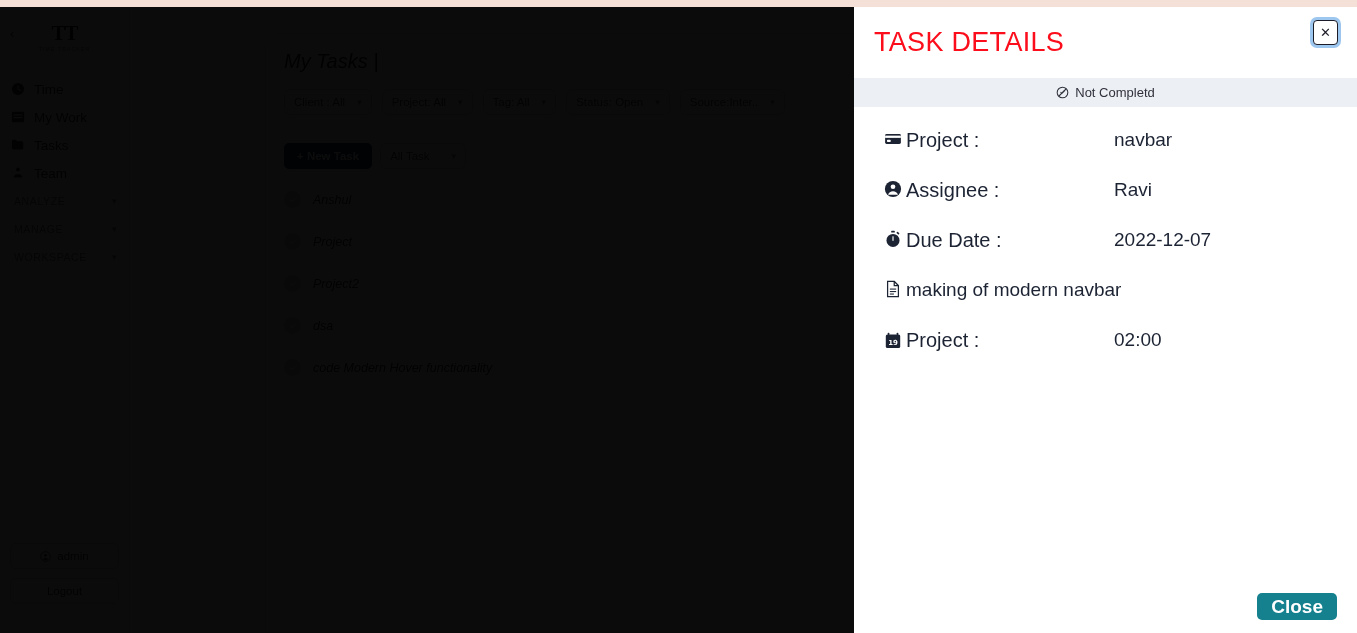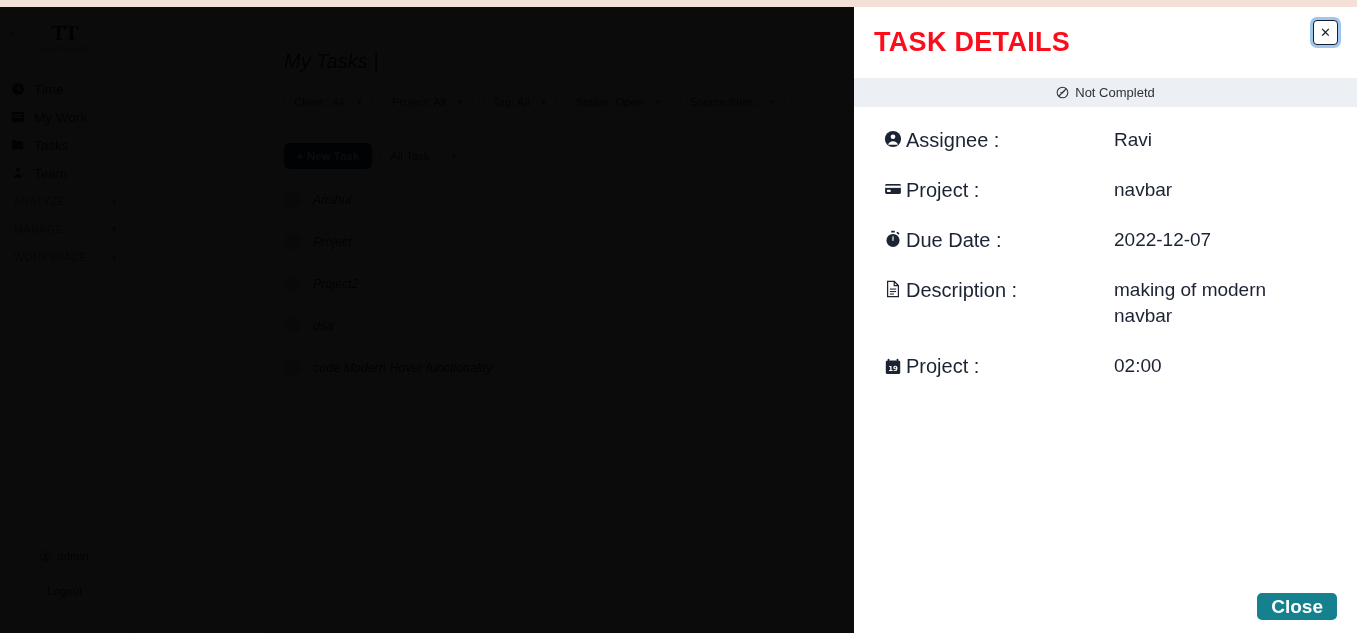--- a/index.html
+++ b/index.html
@@ -146,21 +146,21 @@
   .modal {
     position: absolute; top: 7px; left: 854px;
     width: 503px; height: 626px;
     background: #ffffff;
   }
   .modal-header {
     position: relative; height: 71px;
     display: flex; align-items: center;
   }
   .modal-title {
-    font-size: 27px; font-weight: 700;
+    font-size: 27px; font-weight: 400;
     color: #fc0d1b; letter-spacing: .3px;
     margin-left: 20px;
   }
   .modal-close {
     position: absolute; right: 19px; top: 13px;
     width: 25px; height: 25px;
     border: 1px solid #1c1c28; border-radius: 4px;
     background: #ffffff;
     display: flex; align-items: center; justify-content: center;
     font-size: 13px; color: #1c1c28; line-height: 1;
@@ -389,43 +389,43 @@
       <span>
         <svg viewBox="0 0 16 16">
             <path d="M8 .8a7.2 7.2 0 100 14.4A7.2 7.2 0 008 .8zm0 1.3c1.3 0 2.6.45 3.6 1.2L3.3 11.6A5.9 5.9 0 018 2.1zm0 11.8c-1.3 0-2.6-.45-3.6-1.2l8.3-8.3A5.9 5.9 0 018 13.9z"></path>
             <path d="M7.1 9.9L5.2 8l.85-.85L7.1 8.2l3.0-3.0.85.85z"></path>
           </svg>
       </span>
       <span>Not Completd</span>
     </div>
 
     <div class="detail-list">
+
+      <div class="detail-row">
+        <span class="d-ico">
+          <svg viewBox="0 0 16 16">
+              <rect x="1" y="3.5" width="14" height="9" rx="1.3"></rect>
+              <rect x="1" y="5" width="14" height="2" fill="#ffffff"></rect>
+              <rect x="2.6" y="8.6" width="3.4" height="2" rx=".7" fill="#ffffff"></rect>
+            </svg>
+        </span>
+        <span class="d-label">Project :</span>
+        <span class="d-value">navbar</span>
+      </div>
 
       <div class="detail-row">
         <span class="d-ico">
           <svg viewBox="0 0 16 16">
               <circle cx="8" cy="8" r="7.2"></circle>
               <circle cx="8" cy="6" r="2.1" fill="#ffffff"></circle>
               <path d="M3.6 13.2c.6-2 2.3-3.1 4.4-3.1s3.8 1.1 4.4 3.1z" fill="#ffffff"></path>
             </svg>
         </span>
         <span class="d-label">Assignee :</span>
         <span class="d-value">Ravi</span>
-      </div>
-
-      <div class="detail-row">
-        <span class="d-ico">
-          <svg viewBox="0 0 16 16">
-              <rect x="1" y="3.5" width="14" height="9" rx="1.3"></rect>
-              <rect x="1" y="5" width="14" height="2" fill="#ffffff"></rect>
-              <rect x="2.6" y="8.6" width="3.4" height="2" rx=".7" fill="#ffffff"></rect>
-            </svg>
-        </span>
-        <span class="d-label">Project :</span>
-        <span class="d-value">navbar</span>
       </div>
 
       <div class="detail-row">
         <span class="d-ico">
           <svg viewBox="0 0 16 16">
               <rect x="6.4" y=".6" width="3.2" height="1.6" rx=".5"></rect>
               <rect x="11.1" y="2.1" width="2.6" height="1.5" rx=".6" transform="rotate(42 12.4 2.85)"></rect>
               <circle cx="8" cy="9.3" r="5.8"></circle>
               <rect x="7.5" y="5.6" width="1" height="4" fill="#ffffff"></rect>
             </svg>
@@ -437,21 +437,20 @@
       <div class="detail-row">
         <span class="d-ico">
           <svg viewBox="0 0 16 16">
               <path d="M3.2 1.3h6l3.6 3.6v9.8H3.2z" fill="none" stroke="currentColor" stroke-width="1.1"></path>
               <path d="M9.1 1.5v3.6h3.5" fill="none" stroke="currentColor" stroke-width="1.1"></path>
               <rect x="5.2" y="7.6" width="5.6" height=".95"></rect>
               <rect x="5.2" y="9.8" width="5.6" height=".95"></rect>
               <rect x="5.2" y="12" width="3.6" height=".95"></rect>
             </svg>
         </span>
-        <span class="d-label">Description :</span>
         <span class="d-value">making of modern navbar</span>
       </div>
 
       <div class="detail-row d-row-estimate">
         <span class="d-ico">
           <svg viewBox="0 0 16 16">
               <rect x="3.4" y=".6" width="1.3" height="2.4" rx=".5"></rect>
               <rect x="11.3" y=".6" width="1.3" height="2.4" rx=".5"></rect>
               <rect x="1.6" y="2.2" width="12.8" height="12" rx="1.4"></rect>
               <text x="8" y="11.6" font-size="6.2" text-anchor="middle" fill="#ffffff" font-family="DejaVu Sans">19</text>

